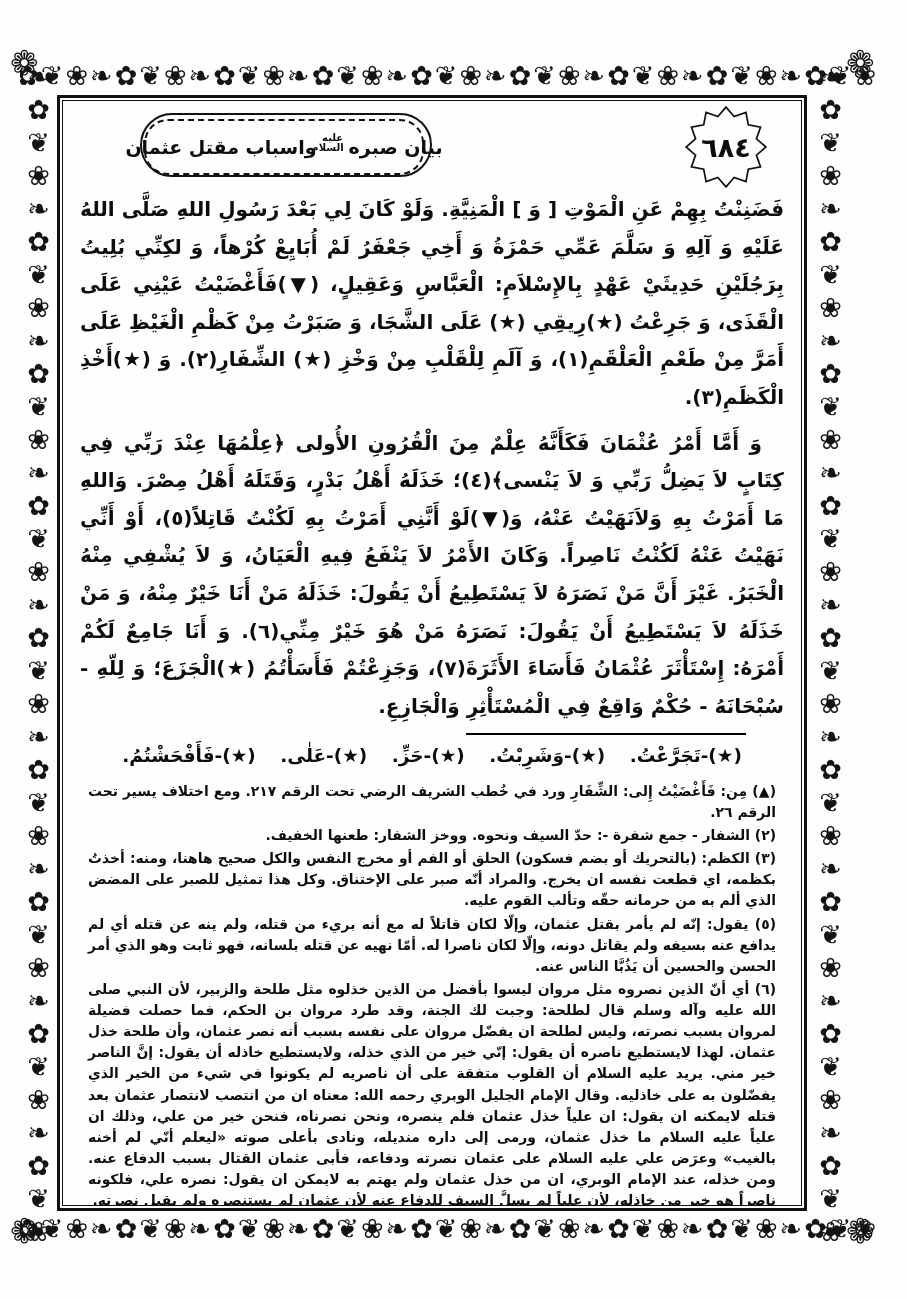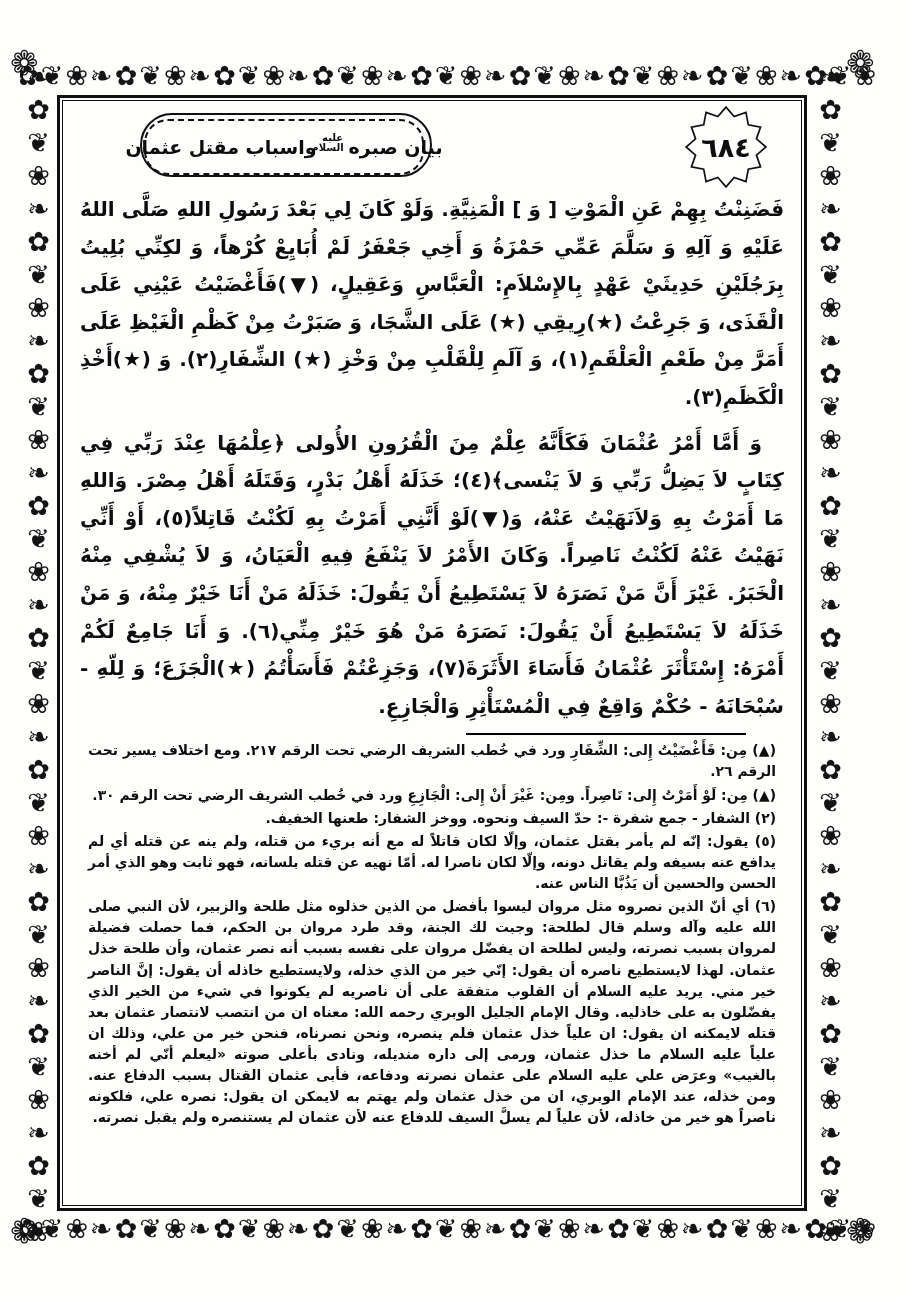--- a/index.html
+++ b/index.html
@@ -103,24 +103,31 @@
       </div>
     </div>
 
     <div class="main">
       <p class="p1">فَضَنِنْتُ بِهِمْ عَنِ الْمَوْتِ [ وَ ] الْمَنِيَّةِ. وَلَوْ كَانَ لِي بَعْدَ رَسُولِ اللهِ صَلَّى اللهُ عَلَيْهِ وَ آلِهِ وَ سَلَّمَ عَمِّي حَمْزَةُ وَ أَخِي جَعْفَرُ لَمْ أُبَايِعْ كُرْهاً، وَ لكِنِّي بُلِيتُ بِرَجُلَيْنِ حَدِيثَيْ عَهْدٍ بِالإِسْلاَمِ: الْعَبَّاسِ وَعَقِيلٍ، (▼)فَأَغْضَيْتُ عَيْنِي عَلَى الْقَذَى، وَ جَرِعْتُ (★)رِيقِي (★) عَلَى الشَّجَا، وَ صَبَرْتُ مِنْ كَظْمِ الْغَيْظِ عَلَى أَمَرَّ مِنْ طَعْمِ الْعَلْقَمِ(١)، وَ آلَمِ لِلْقَلْبِ مِنْ وَخْزِ (★) الشِّفَارِ(٢). وَ (★)أَخْذِ الْكَظَمِ(٣).</p>
       <p class="p2">وَ أَمَّا أَمْرُ عُثْمَانَ فَكَأَنَّهُ عِلْمٌ مِنَ الْقُرُونِ الأُولى ﴿عِلْمُهَا عِنْدَ رَبِّي فِي كِتَابٍ لاَ يَضِلُّ رَبِّي وَ لاَ يَنْسى﴾(٤)؛ خَذَلَهُ أَهْلُ بَدْرٍ، وَقَتَلَهُ أَهْلُ مِصْرَ. وَاللهِ مَا أَمَرْتُ بِهِ وَلاَنَهَيْتُ عَنْهُ، وَ(▼)لَوْ أَنَّنِي أَمَرْتُ بِهِ لَكُنْتُ قَاتِلاً(٥)، أَوْ أَنِّي نَهَيْتُ عَنْهُ لَكُنْتُ نَاصِراً. وَكَانَ الأَمْرُ لاَ يَنْفَعُ فِيهِ الْعَيَانُ، وَ لاَ يُشْفِي مِنْهُ الْخَبَرُ. غَيْرَ أَنَّ مَنْ نَصَرَهُ لاَ يَسْتَطِيعُ أَنْ يَقُولَ: خَذَلَهُ مَنْ أَنَا خَيْرٌ مِنْهُ، وَ مَنْ خَذَلَهُ لاَ يَسْتَطِيعُ أَنْ يَقُولَ: نَصَرَهُ مَنْ هُوَ خَيْرٌ مِنِّي(٦). وَ أَنَا جَامِعٌ لَكُمْ أَمْرَهُ: إِسْتَأْثَرَ عُثْمَانُ فَأَسَاءَ الأَثَرَةَ(٧)، وَجَزِعْتُمْ فَأَسَأْتُمُ (★)الْجَزَعَ؛ وَ لِلّهِ - سُبْحَانَهُ - حُكْمٌ وَاقِعٌ فِي الْمُسْتَأْثِرِ وَالْجَازِعِ.</p>
     </div>
 
     <hr class="divider">
 
+    <div class="variants">
+      <span>(★)-تَجَرَّعْتُ.</span>
+      <span>(★)-وَشَرِبْتُ.</span>
+      <span>(★)-حَزِّ.</span>
+      <span>(★)-عَلٰى.</span>
+      <span>(★)-فَأَفْحَشْتُمُ.</span>
+    </div>
 
     <div class="footnotes">
       <p><span class="fn-marker">(▲)</span> <span>مِن: فَأَغْضَيْتُ إِلى: الشِّفَارِ ورد في خُطب الشريف الرضي تحت الرقم ٢١٧. ومع اختلاف يسير تحت الرقم ٢٦.</span></p>
-      <p><span class="fn-marker">(▲)</span> <span>مِن: لَوْ أَمَرْتُ إِلى: نَاصِراً. ومِن: غَيْرَ أَنْ إِلى: الْجَازِعِ ورد في خُطب الشريف الرضي تحت الرقم ٣٠.</span></p>
       <p><span class="fn-marker">(٢)</span> <span>الشفار - جمع شفرة -: حدّ السيف ونحوه. ووخز الشفار: طعنها الخفيف.</span></p>
+      <p><span class="fn-marker">(٣)</span> <span>الكظم: (بالتحريك أو بضم فسكون) الحلق أو الفم أو مخرج النفس والكل صحيح هاهنا، ومنه: أخذتُ بكظمه، اي قطعت نفسه ان يخرج. والمراد أنّه صبر على الإختناق. وكل هذا تمثيل للصبر على المضض الذي ألم به من حرمانه حقّه وتألب القوم عليه.</span></p>
       <p><span class="fn-marker">(٥)</span> <span>يقول: إنّه لم يأمر بقتل عثمان، وإلّا لكان قاتلاً له مع أنه بريء من قتله، ولم ينه عن قتله أي لم يدافع عنه بسيفه ولم يقاتل دونه، وإلّا لكان ناصرا له. أمّا نهيه عن قتله بلسانه، فهو ثابت وهو الذي أمر الحسن والحسين أن يَذُبَّا الناس عنه.</span></p>
       <p><span class="fn-marker">(٦)</span> <span>أي أنّ الذين نصروه مثل مروان ليسوا بأفضل من الذين خذلوه مثل طلحة والزبير، لأن النبي صلى الله عليه وآله وسلم قال لطلحة: وجبت لك الجنة، وقد طرد مروان بن الحكم، فما حصلت فضيلة لمروان بسبب نصرته، وليس لطلحة ان يفضّل مروان على نفسه بسبب أنه نصر عثمان، وأن طلحة خذل عثمان. لهذا لايستطيع ناصره أن يقول: إنّي خير من الذي خذله، ولايستطيع خاذله أن يقول: إنَّ الناصر خير مني. يريد عليه السلام أن القلوب متفقة على أن ناصريه لم يكونوا في شيء من الخير الذي يفضّلون به على خاذليه. وقال الإمام الجليل الوبري رحمه الله: معناه ان من انتصب لانتصار عثمان بعد قتله لايمكنه ان يقول: ان علياً خذل عثمان فلم ينصره، ونحن نصرناه، فنحن خير من علي، وذلك ان علياً عليه السلام ما خذل عثمان، ورمى إلى داره منديله، ونادى بأعلى صوته «ليعلم أنّي لم أخنه بالغيب» وعرَض علي عليه السلام على عثمان نصرته ودفاعه، فأبى عثمان القتال بسبب الدفاع عنه. ومن خذله، عند الإمام الوبري، ان من خذل عثمان ولم يهتم به لايمكن ان يقول: نصره علي، فلكونه ناصراً هو خير من خاذله، لأن علياً لم يسلَّ السيف للدفاع عنه لأن عثمان لم يستنصره ولم يقبل نصرته.</span></p>
 
     </div>
 
   </div>
 </div>
 
 </body></html>

